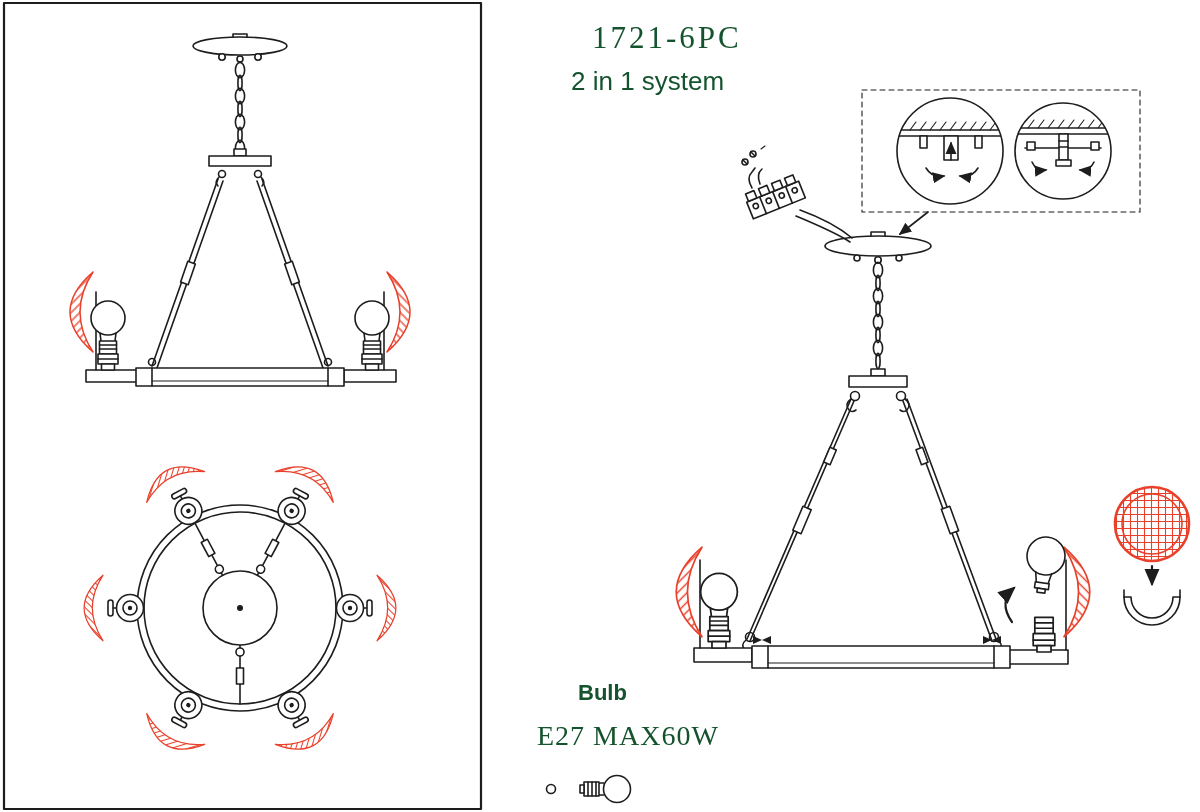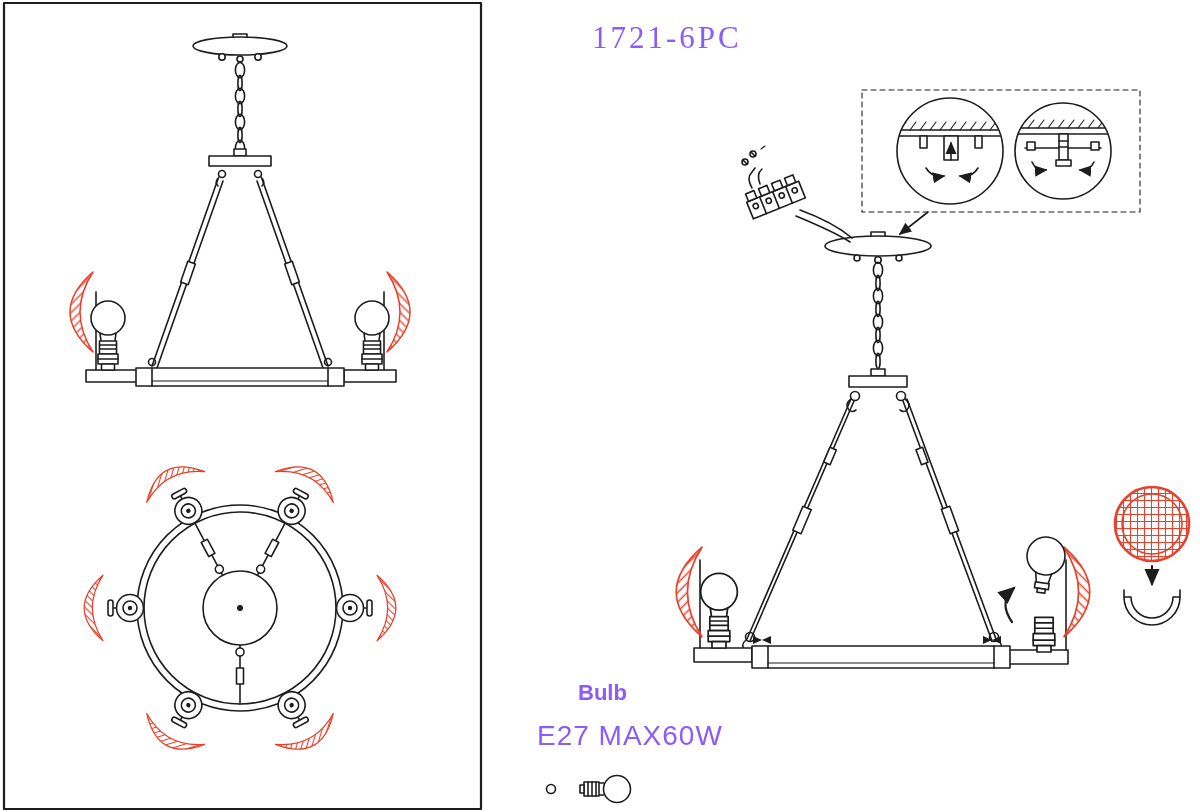--- a/index.html
+++ b/index.html
@@ -7,25 +7,25 @@
   .canvas{position:relative;width:1200px;height:812px;background:var(--bg);overflow:hidden;
           font-family:"Liberation Sans",sans-serif;}
   svg{position:absolute;left:0;top:0;}
   .draw{stroke:var(--line);fill:none;stroke-width:1.6;stroke-linecap:round;stroke-linejoin:round;}
   .thin{stroke-width:1.1;}
   .thick{stroke-width:2.2;}
   .cres{fill:url(#redhatch);stroke:var(--accent);stroke-width:1.5;}
   .cage{fill:url(#redgrid);stroke:var(--accent);stroke-width:2.6;}
   .cage2{fill:none;stroke:var(--accent);stroke-width:1.6;}
   .kfill{fill:var(--line);stroke:none;}
-  .txt{position:absolute;color:#8b5cf6;white-space:nowrap;}
+  .txt{position:absolute;color:#14532d;white-space:nowrap;}
   .title{font-family:"Liberation Serif",serif;font-size:31px;letter-spacing:3px;}
   .sys{font-family:"Liberation Sans",sans-serif;font-size:26px;}
   .bulb-label{font-family:"Liberation Sans",sans-serif;font-size:22px;font-weight:700;}
-  .bulb-spec{font-family:Liberation Sans, sans-serif;font-size:28px;letter-spacing:1px;}
+  .bulb-spec{font-family:Liberation Serif, serif;font-size:28px;letter-spacing:1px;}
 </style>
 </head>
 <body>
 
 <div class="canvas">
 
 <svg width="1200" height="812" viewBox="0 0 1200 812">
   <defs>
     <marker id="mA" markerWidth="9" markerHeight="8" refX="7" refY="3.5" orient="auto">
       <path d="M0,0 L8,3.5 L0,7 Z" fill="#1d1d1d"></path>
@@ -318,16 +318,17 @@
     <path d="M 604,783 L 599,783 M 604,795 L 599,795"></path>
     <rect x="584" y="782" width="15" height="14" fill="#fff"></rect>
     <line x1="588" y1="782" x2="588" y2="796"></line>
     <line x1="592" y1="782" x2="592" y2="796"></line>
     <line x1="596" y1="782" x2="596" y2="796"></line>
     <rect x="580" y="785" width="4" height="8" fill="#fff"></rect>
   </g>
 </svg>
 
   <div class="txt title" style="left:592px;top:20px">1721-6PC</div>
+  <div class="txt sys" style="left:571px;top:66px">2 in 1 system</div>
   <div class="txt bulb-label" style="left:578px;top:680px">Bulb</div>
   <div class="txt bulb-spec" style="left:537px;top:720px">E27 MAX60W</div>
 
 </div>
 
 </body></html>

